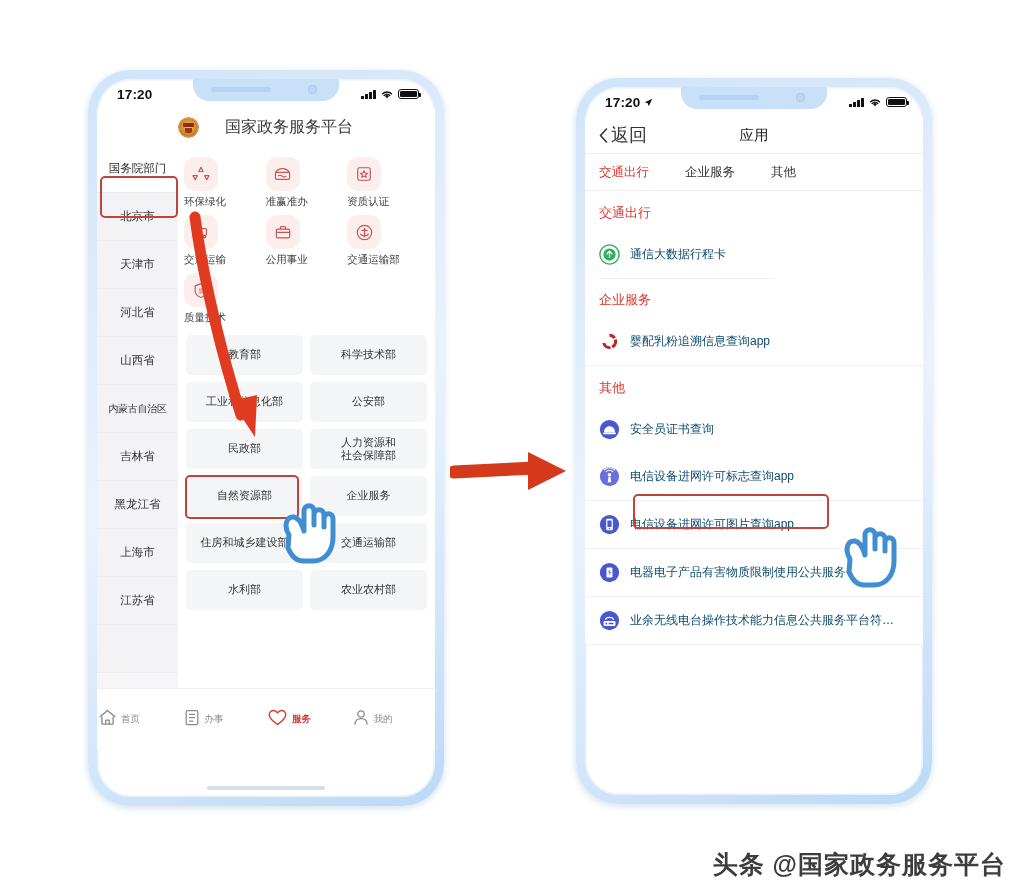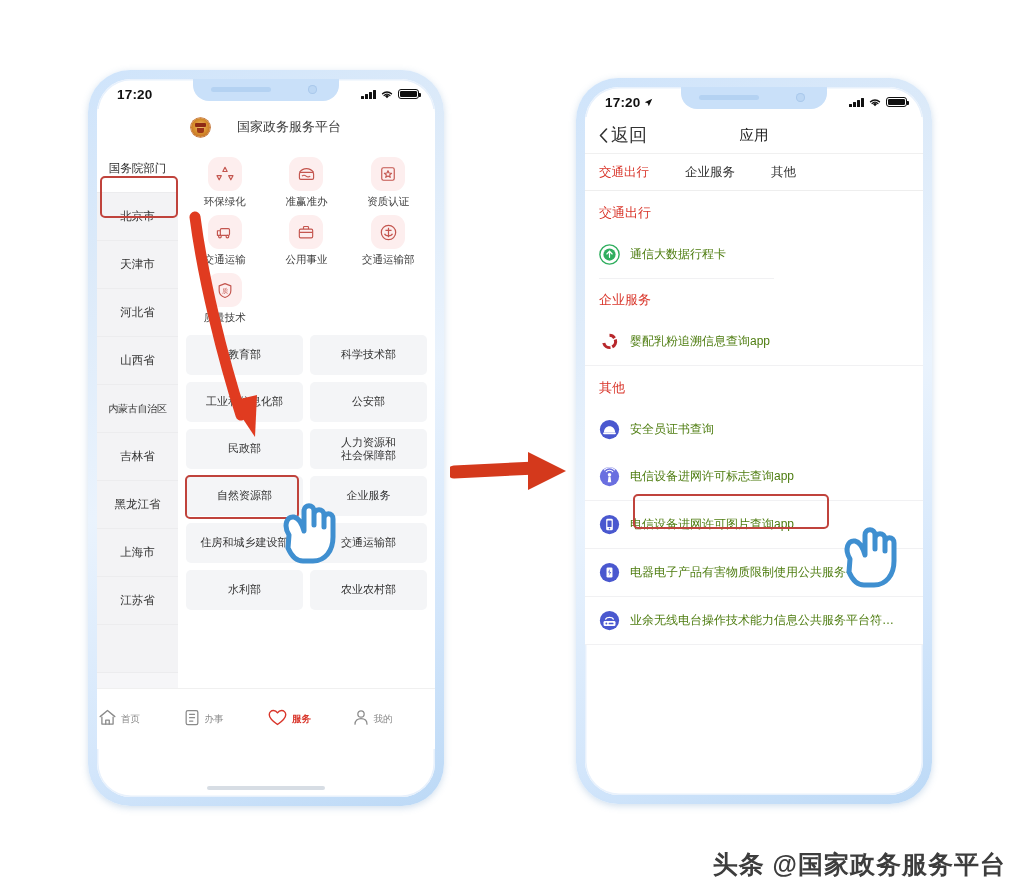--- a/index.html
+++ b/index.html
@@ -53,34 +53,34 @@
   
   .app-header{height:36px;display:flex;align-items:center;justify-content:center;gap:7px;
     background:#fff;}
   .emblem{width:19px;height:19px;border-radius:50%;
     background:radial-gradient(circle at 50% 45%,#f0c27a 0%,#d8922f 45%,#b8581f 100%);
     position:relative;box-shadow:0 0 0 .8px #c06a28;}
   .emblem::before{content:"";position:absolute;left:4px;top:5.5px;width:11px;height:4px;
     background:#8e2b14;border-radius:1px;}
   .emblem::after{content:"";position:absolute;left:6px;top:10px;width:7px;height:5px;
     background:#9c3418;border-radius:0 0 2px 2px;}
-  .app-title{font-size:13px;color:#3a3a3a;margin-left:20px;}
+  .app-title{font-size:16px;color:#3a3a3a;margin-left:20px;}
 
   .left-body{display:flex;height:543px;background:#fff;}
   .side-list{width:81px;background:#f6f6f8;overflow:hidden;flex:none;}
   .side-item{height:48px;display:flex;align-items:center;justify-content:center;
     font-size:11.5px;color:#333;border-bottom:1px solid #ececee;background:#f3f3f5;
     text-align:center;line-height:1.15;padding:0 2px;box-sizing:border-box;}
   .side-item.active{background:#ffffff;color:#2b2b2b;position:relative;}
   .side-item.narrow{font-size:10px;letter-spacing:-.3px;}
 
   .right-pane{flex:1;background:#fff;overflow:hidden;position:relative;}
   .icon-grid{display:grid;grid-template-columns:repeat(3,1fr);padding:12px 6px 4px;
     row-gap:6px;}
-  .icon-cell{display:flex;flex-direction:column;align-items:center;gap:4px;}
+  .icon-cell{display:flex;flex-direction:column;align-items:flex-start;gap:4px;}
   .icon-bubble{width:34px;height:34px;border-radius:11px;background:#fdeeee;
     display:flex;align-items:center;justify-content:center;}
   .icon-bubble svg{display:block;}
   .icon-label{font-size:10.5px;color:#3c3c3c;}
 
   .dept-wrap{padding:6px 8px 0;}
   .dept-grid{display:grid;grid-template-columns:1fr 1fr;gap:7px;}
   .dept-cell{height:40px;background:#f4f5f7;border-radius:5px;display:flex;
     align-items:center;justify-content:center;text-align:center;
     font-size:11px;color:#333;line-height:1.22;padding:0 3px;box-sizing:border-box;}
@@ -102,21 +102,21 @@
   .nav-title{width:100%;text-align:center;font-size:14.5px;color:#222;}
   .seg-tabs{height:36px;display:flex;align-items:center;gap:0;padding:0 14px;
     background:#fff;border-bottom:1px solid #eee;}
   .seg-tab{font-size:12.5px;color:#333;margin-right:36px;}
   .seg-tab.active{color:#d9352a;}
   .grp-title{font-size:13px;color:#d9352a;padding:13px 14px 9px;background:#fff;}
   .app-row{height:47px;display:flex;align-items:center;gap:10px;padding:0 14px;
     border-bottom:1px solid #f1f1f3;background:#fff;position:relative;}
   .app-ico{width:21px;height:21px;border-radius:50%;flex:none;
     display:flex;align-items:center;justify-content:center;}
-  .app-name{font-size:12px;color:#4d7c0f;white-space:nowrap;overflow:hidden;
+  .app-name{font-size:12px;color:#0c4a6e;white-space:nowrap;overflow:hidden;
     text-overflow:ellipsis;}
   .app-row.half::after{content:"";position:absolute;left:14px;width:175px;bottom:-1px;
     height:1px;background:#f1f1f3;}
 
   
   .redbox{position:absolute;border:2.2px solid #c0433c;border-radius:5px;
     box-sizing:border-box;pointer-events:none;z-index:30;}
   .hand{position:absolute;z-index:32;}
   .arrow-svg{position:absolute;z-index:25;}
   .watermark{position:absolute;right:18px;bottom:14px;font-size:25px;font-weight:bold;

